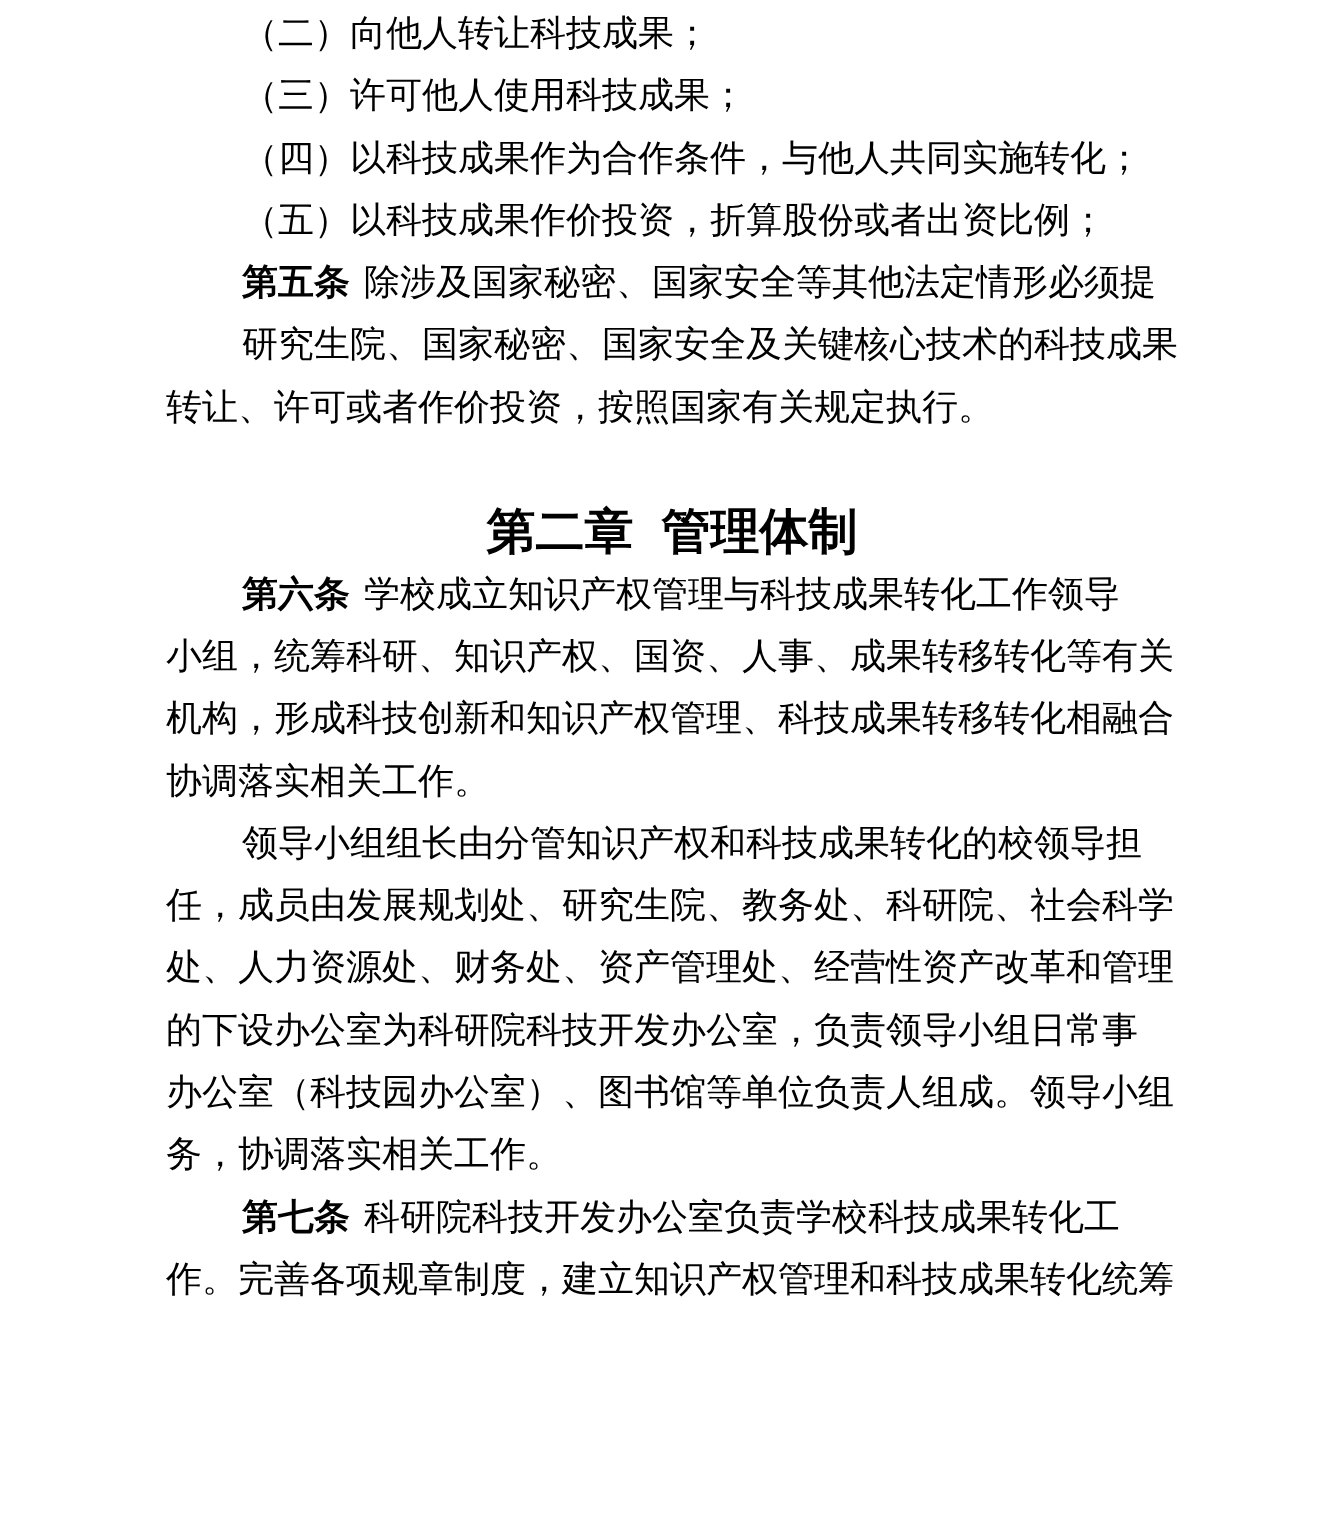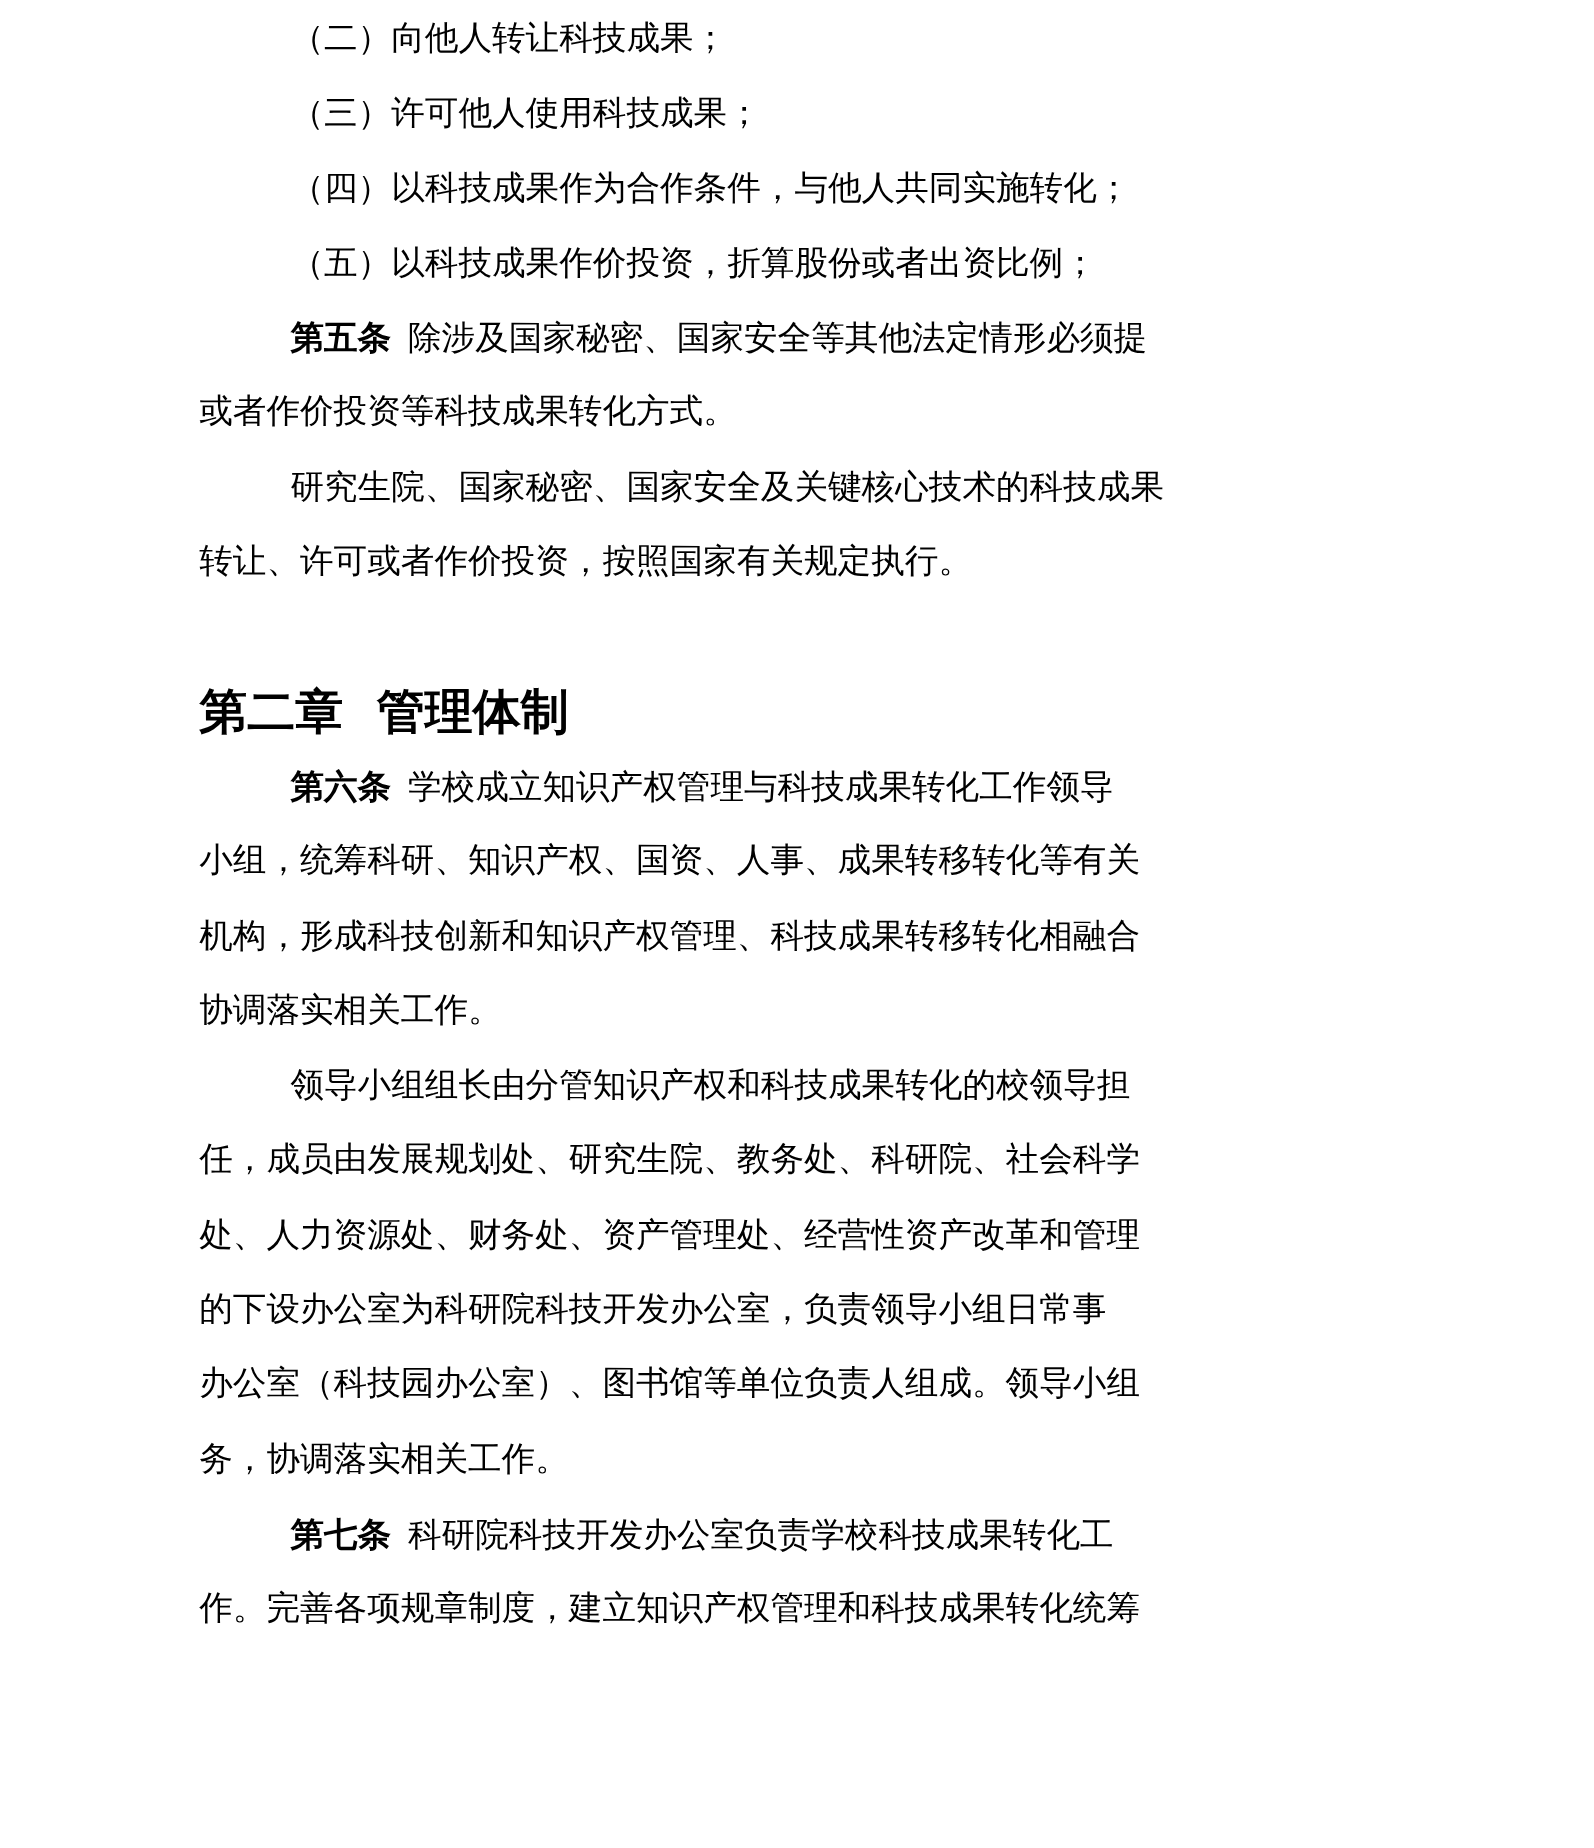--- a/index.html
+++ b/index.html
@@ -17,58 +17,57 @@
     font-family: "Liberation Serif", serif;
   }
   .doc {
     padding-top: 2px;
     padding-left: 166px;
     width: 1012px;
   }
   .line {
     height: 62.3px;
     line-height: 62.3px;
-    font-size: 28px;
+    font-size: 36px;
     white-space: nowrap;
     letter-spacing: 0;
   }
   .line.indent {
     padding-left: 76px;
   }
   .article-label {
     font-family: "Liberation Sans", sans-serif;
     font-weight: bold;
     margin-right: 14px;
   }
   .chapter-heading {
     height: 62.3px;
     line-height: 62.3px;
     margin-top: 62.3px;
     width: 1012px;
-    text-align: left;
+    text-align: center;
     font-family: "Liberation Sans", sans-serif;
     font-weight: bold;
-    font-size: 40px;
+    font-size: 49px;
     white-space: nowrap;
   }
   .chapter-heading .chapter-number {
     margin-right: 28px;
   }
 </style>
 </head>
 <body>
 
 <div class="page">
   <div class="doc">
       <div class="line indent">（二）向他人转让科技成果；</div>
       <div class="line indent">（三）许可他人使用科技成果；</div>
       <div class="line indent">（四）以科技成果作为合作条件，与他人共同实施转化；</div>
       <div class="line indent">（五）以科技成果作价投资，折算股份或者出资比例；</div>
       <div class="line indent"><span class="article-label">第五条</span>除涉及国家秘密、国家安全等其他法定情形必须提</div>
-      <div class="line">或者作价投资等科技成果转化方式。</div>
       <div class="line indent">研究生院、国家秘密、国家安全及关键核心技术的科技成果</div>
       <div class="line">转让、许可或者作价投资，按照国家有关规定执行。</div>
       <div class="chapter-heading"><span class="chapter-number">第二章</span><span>管理体制</span></div>
       <div class="line indent"><span class="article-label">第六条</span>学校成立知识产权管理与科技成果转化工作领导</div>
       <div class="line">小组，统筹科研、知识产权、国资、人事、成果转移转化等有关</div>
       <div class="line">机构，形成科技创新和知识产权管理、科技成果转移转化相融合</div>
       <div class="line">协调落实相关工作。</div>
       <div class="line indent">领导小组组长由分管知识产权和科技成果转化的校领导担</div>
       <div class="line">任，成员由发展规划处、研究生院、教务处、科研院、社会科学</div>
       <div class="line">处、人力资源处、财务处、资产管理处、经营性资产改革和管理</div>

